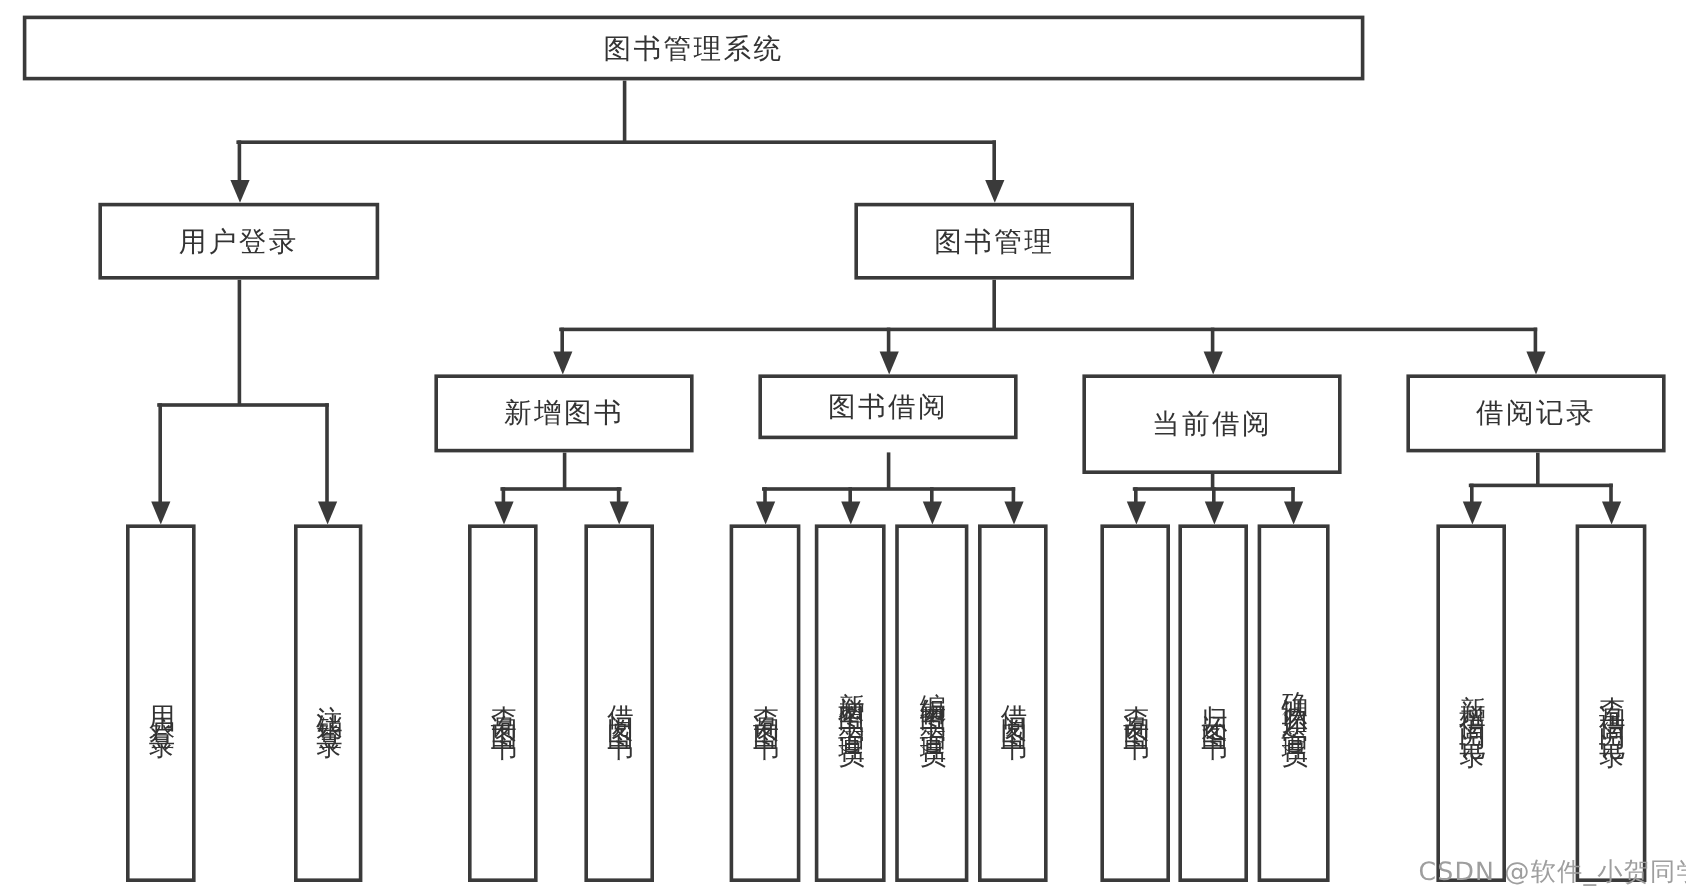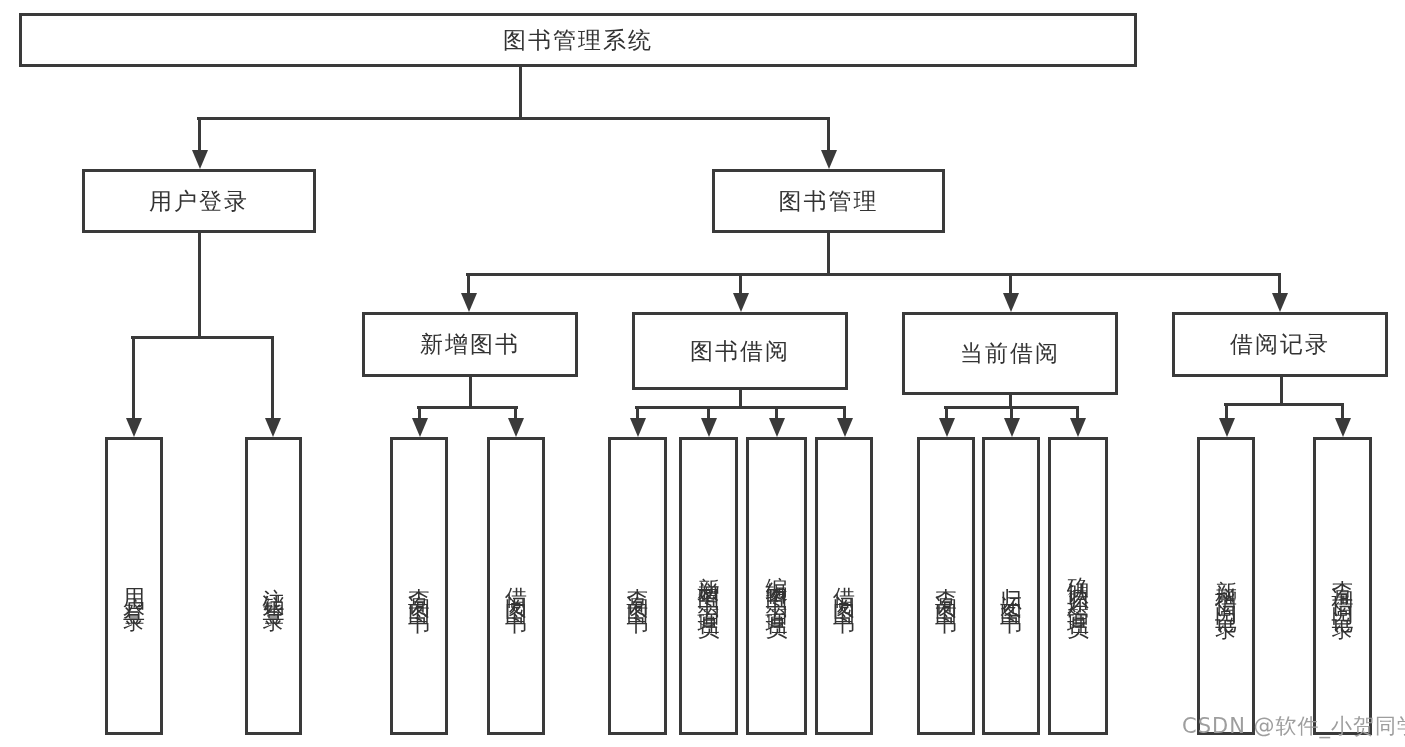--- a/index.html
+++ b/index.html
@@ -79,21 +79,21 @@
   </div>
 
   <div class="hnode" style="left:712px; top:169px; width:233px; height:64px;">
     <span>图书管理</span>
   </div>
 
   <div class="hnode" style="left:362px; top:312px; width:216px; height:65px;">
     <span>新增图书</span>
   </div>
 
-  <div class="hnode" style="left:632px; top:312px; width:216px; height:78px;">
+  <div class="hnode" style="left:632px; top:312px; width:216px; height:54px;">
     <span>图书借阅</span>
   </div>
 
   <div class="hnode" style="left:902px; top:312px; width:216px; height:83px;">
     <span>当前借阅</span>
   </div>
 
   <div class="hnode" style="left:1172px; top:312px; width:216px; height:65px;">
     <span>借阅记录</span>
   </div>

